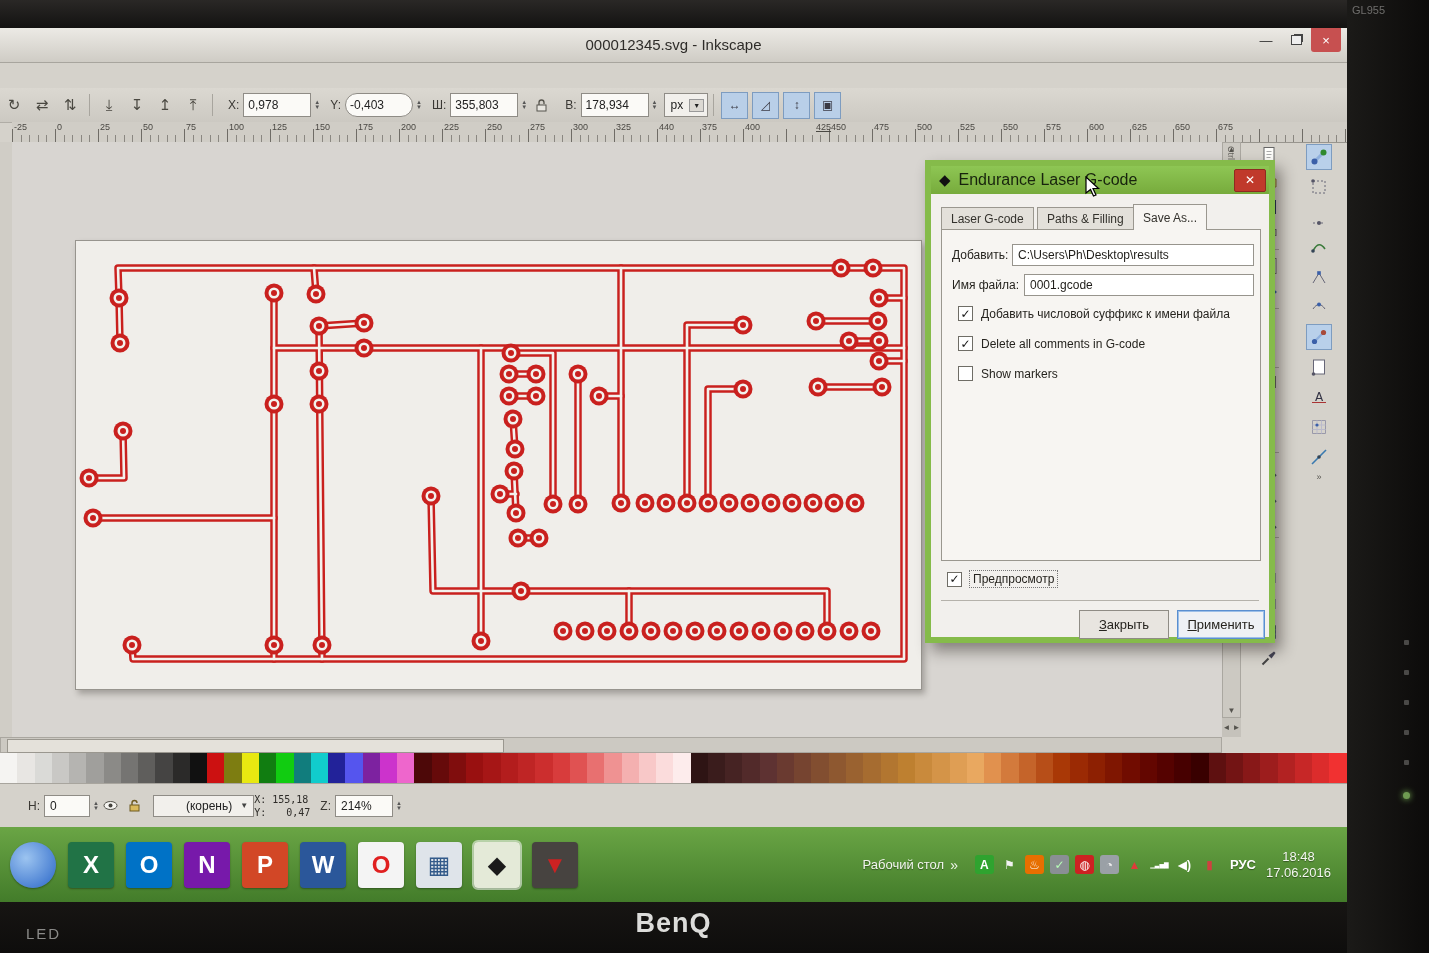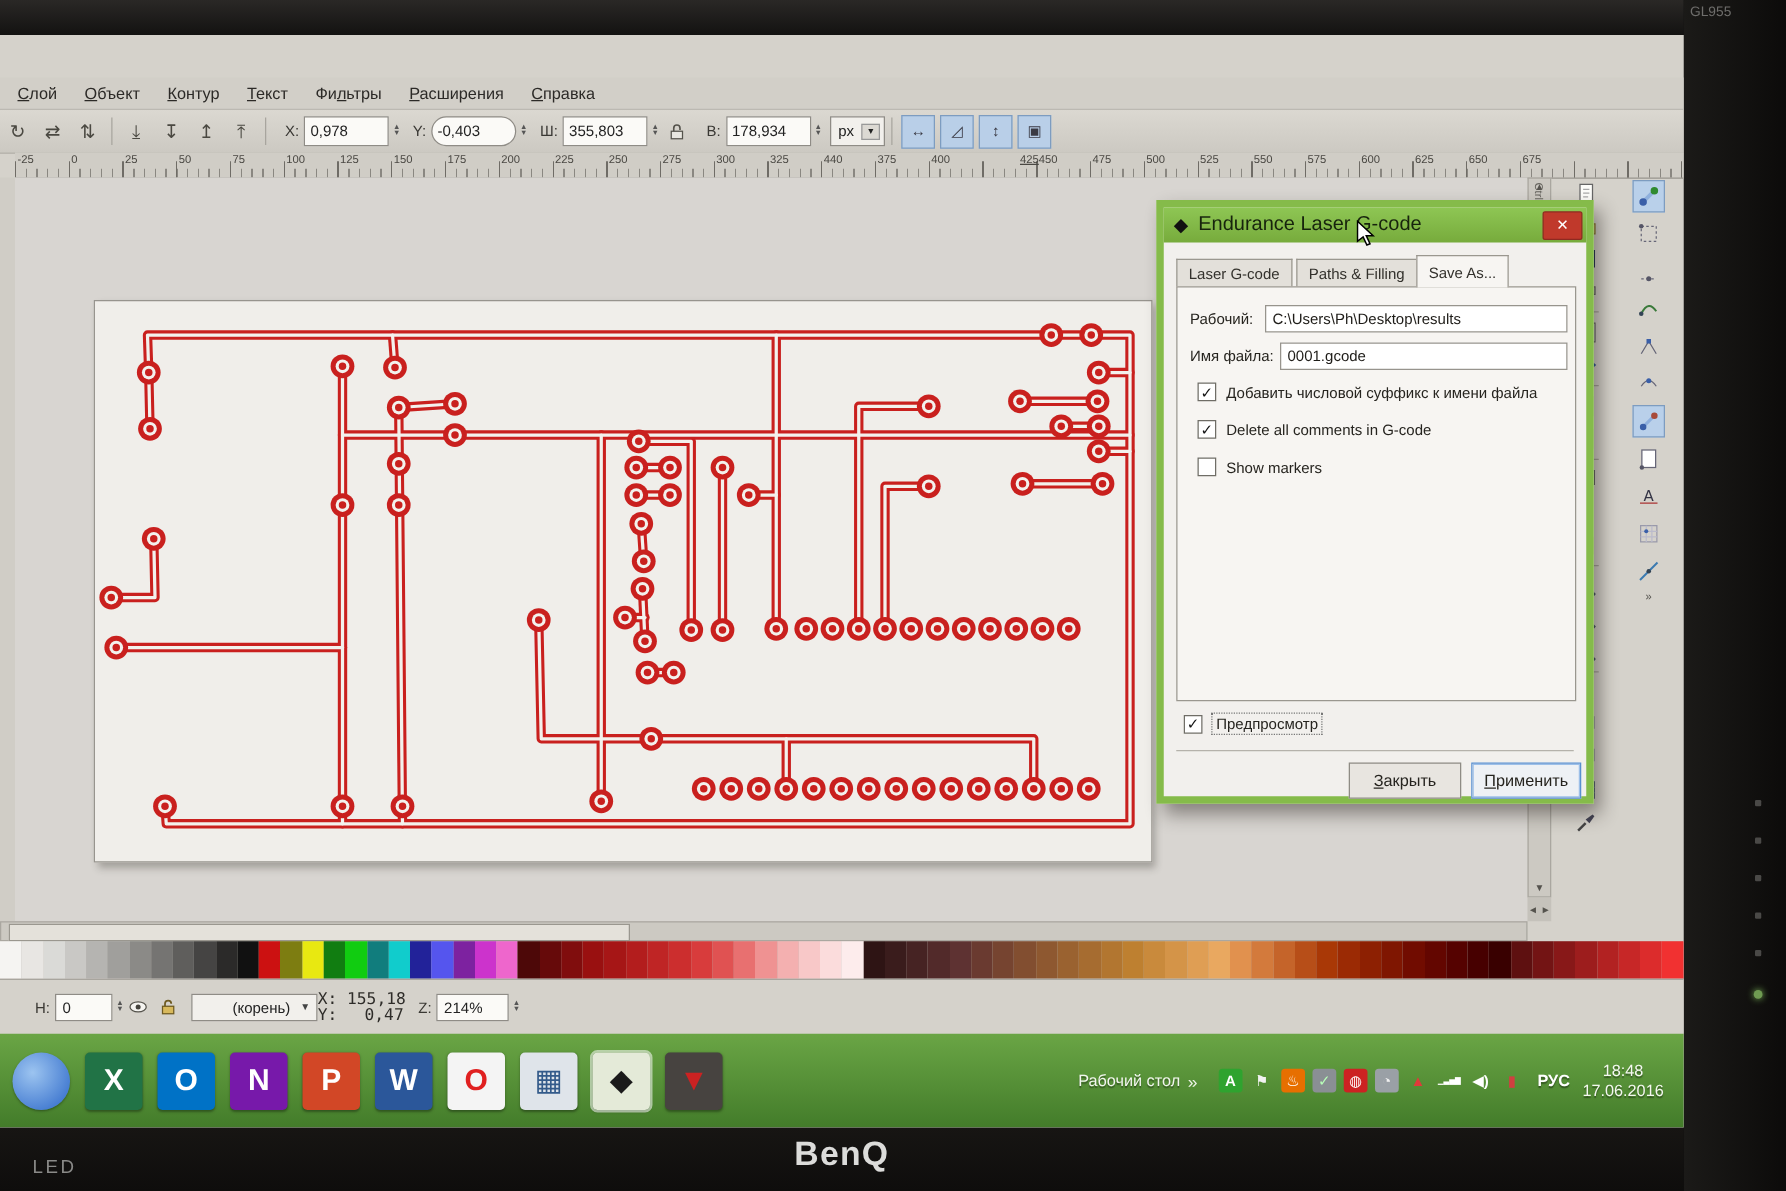--- a/index.html
+++ b/index.html
@@ -74,21 +74,21 @@
   
   #palette{left:0;top:725px;width:1347px;height:30px;background:#b9b6af;display:flex;}
   .swatch{flex:1;height:100%;}
   #statusbar{left:0;top:755px;width:1347px;height:44px;background:#d5d2cb;border-top:1px solid #a8a59e;display:flex;align-items:center;box-sizing:border-box;padding-left:28px;}
   .sb-label{font-size:12px;color:#3a3833;margin-right:4px;}
   .sb-box{height:20px;background:#fbfaf7;border:1px solid #8f8c86;display:flex;align-items:center;padding:0 5px;font-size:12px;color:#222;}
   .sb-icon{width:18px;height:18px;margin:0 3px;display:flex;align-items:center;justify-content:center;}
   #layer-box{margin-left:6px;background:#f2f0ec;padding-left:32px;}
   #layer-box .dd{font-size:8px;margin-left:8px;color:#444;}
   #status-msg{font-size:12px;color:#33312d;margin-left:14px;flex:1;white-space:nowrap;overflow:hidden;}
-  #xy-block{font-family:"DejaVu Sans Mono",monospace;font-size:13px;color:#2e2c29;line-height:13px;margin-right:10px;text-align:left;}
+  #xy-block{font-family:"DejaVu Sans Mono",monospace;font-size:10px;color:#2e2c29;line-height:13px;margin-right:10px;text-align:left;}
   #z-block{display:flex;align-items:center;margin-right:60px;}
 
   
   #taskbar{left:0;top:799px;width:1347px;height:75px;background:linear-gradient(#6aa545,#437c2a);display:flex;align-items:center;padding:0 10px;box-sizing:border-box;}
   .app-tile{width:46px;height:46px;margin-right:12px;border-radius:4px;display:flex;align-items:center;justify-content:center;font-size:24px;font-weight:bold;box-shadow:0 1px 2px rgba(0,0,0,.35);}
   .app-tile.active{outline:2px solid rgba(255,255,255,.55);background-clip:padding-box;}
   #tb-right{margin-left:auto;display:flex;align-items:center;}
   #desktop-label{color:#f2f6ee;font-size:13px;margin-right:6px;text-shadow:0 1px 1px rgba(0,0,0,.4);}
   #tb-chevron{color:#eef4e8;font-size:14px;margin-right:14px;}
   .tray-icon{width:19px;height:19px;margin:0 3px;border-radius:3px;display:flex;align-items:center;justify-content:center;font-weight:bold;overflow:hidden;}
@@ -123,30 +123,31 @@
 <div class="abs" id="bezel-right"></div>
 <div class="abs" id="bezel-bottom"></div>
 <div class="abs" id="benq-logo">BenQ</div>
 <div class="abs" id="led-label">LED</div>
 <div class="abs" id="model-label">GL955</div>
 <div id="bezel-buttons"></div>
 <div class="abs" id="bezel-power"></div>
 
 <div class="abs" id="screen">
 
-
-  <div class="abs" id="menubar">
-      <div class="menu-item"><u>С</u>лой</div>
-      <div class="menu-item"><u>О</u>бъект</div>
-      <div class="menu-item"><u>К</u>онтур</div>
-      <div class="menu-item"><u>Т</u>екст</div>
-      <div class="menu-item">Фи<u>л</u>ьтры</div>
-      <div class="menu-item"><u>Р</u>асширения</div>
-      <div class="menu-item"><u>С</u>правка</div>
+  <div class="abs" id="titlebar">
+    <div class="abs" id="win-title">000012345.svg - Inkscape</div>
+    <div class="abs" id="win-controls">
+      <div class="winbtn">—</div>
+      <div class="winbtn">
+          <span class="restore-glyph"></span>
+        </div>
+      <div class="winbtn close">×</div>
     </div>
+  </div>
+
 
   <div class="abs" id="toolbar">
     <div id="tb-left" style="display:flex;align-items:center;">
         <div class="tbicon">↻</div>
         <div class="tbicon">⇄</div>
         <div class="tbicon">⇅</div>
         <div class="tbsep"></div>
         <div class="tbicon">⤓</div>
         <div class="tbicon">↧</div>
         <div class="tbicon">↥</div>
@@ -894,21 +895,21 @@
       <span class="txt">Endurance Laser G-code</span>
       <span id="dlg-close">✕</span>
     </div>
     <div id="dlg-tabs">
         <div class="tab" style="left: 10px;">Laser G-code</div>
         <div class="tab" style="left: 106px;">Paths &amp; Filling</div>
         <div class="tab active" style="left: 202px;">Save As...</div>
       </div>
     <div id="dlg-box">
       <div class="dlg-row" style="top:14px;">
-        <span style="width:60px;">Рабочий:</span>
+        <span style="width:60px;">Добавить:</span>
         <span class="dlg-input" style="width:230px;">C:\Users\Ph\Desktop\results</span>
       </div>
       <div class="dlg-row" style="top:44px;">
         <span style="width:72px;">Имя файла:</span>
         <span class="dlg-input" style="width:218px;">0001.gcode</span>
       </div>
       <div id="dlg-checks">
           <div class="dlg-row" style="top: 76px; left: 16px;">
             <span class="cb">✓</span>
             <span>Добавить числовой суффикс к имени файла</span>

